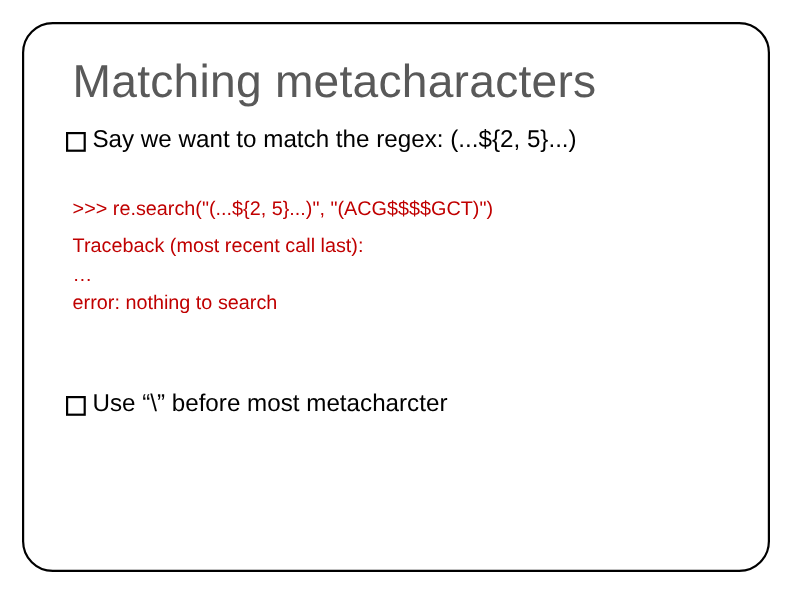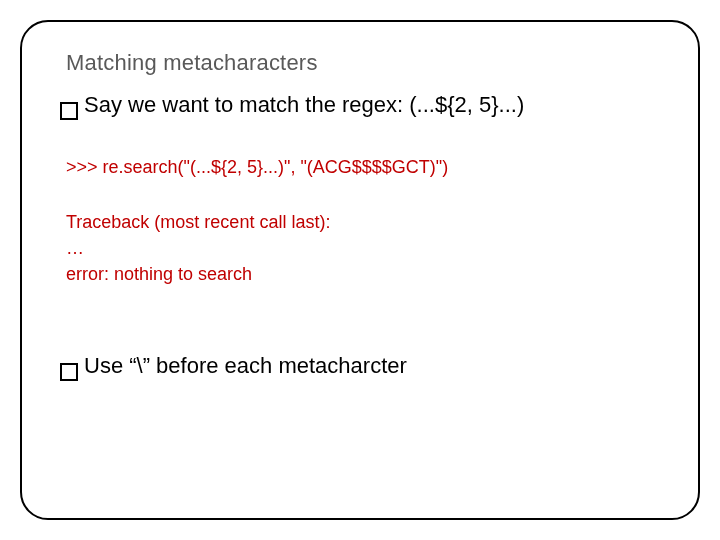--- a/index.html
+++ b/index.html
@@ -14,29 +14,29 @@
     position: relative;
     box-sizing: border-box;
     width: 680px;
     height: 500px;
     margin: 20px;
     border: 2px solid #000;
     border-radius: 28px;
     padding: 24px 36px 24px 44px;
   }
   .title {
-    font-size: 22px;
+    font-size: 42px;
     color: #595959;
     margin: 4px 0 14px 0;
     font-weight: 400;
     letter-spacing: 0.2px;
   }
   .bullet {
     display: flex;
-    align-items: flex-end;
+    align-items: center;
     margin: 6px 0 6px -6px;
     color: #000;
     font-size: 22px;
   }
   .bullet .box {
     flex: 0 0 auto;
     width: 14px;
     height: 14px;
     border: 2px solid #000;
     margin-top: 5px;
@@ -48,21 +48,21 @@
     line-height: 1.35;
   }
   .code {
     margin-top: 34px;
     font-family: "Comic Sans MS", "Comic Sans", cursive, sans-serif;
     font-size: 18px;
     color: #c00000;
     line-height: 1.45;
   }
   .code .block2 {
-    margin-top: 29px;
+    margin-top: 8px;
   }
   .spacer {
     height: 58px;
   }
 </style>
 </head>
 <body>
 
 <div class="slide">
 
@@ -79,16 +79,16 @@
       <div>Traceback (most recent call last):</div>
       <div>…</div>
       <div>error: nothing to search</div>
     </div>
   </div>
 
   <div class="spacer"></div>
 
   <div class="bullet">
     <span class="box"></span>
-    <span class="txt">Use “\” before each metacharcter</span>
+    <span class="txt">Use “\” before most metacharcter</span>
   </div>
 
 </div>
 
 </body></html>

